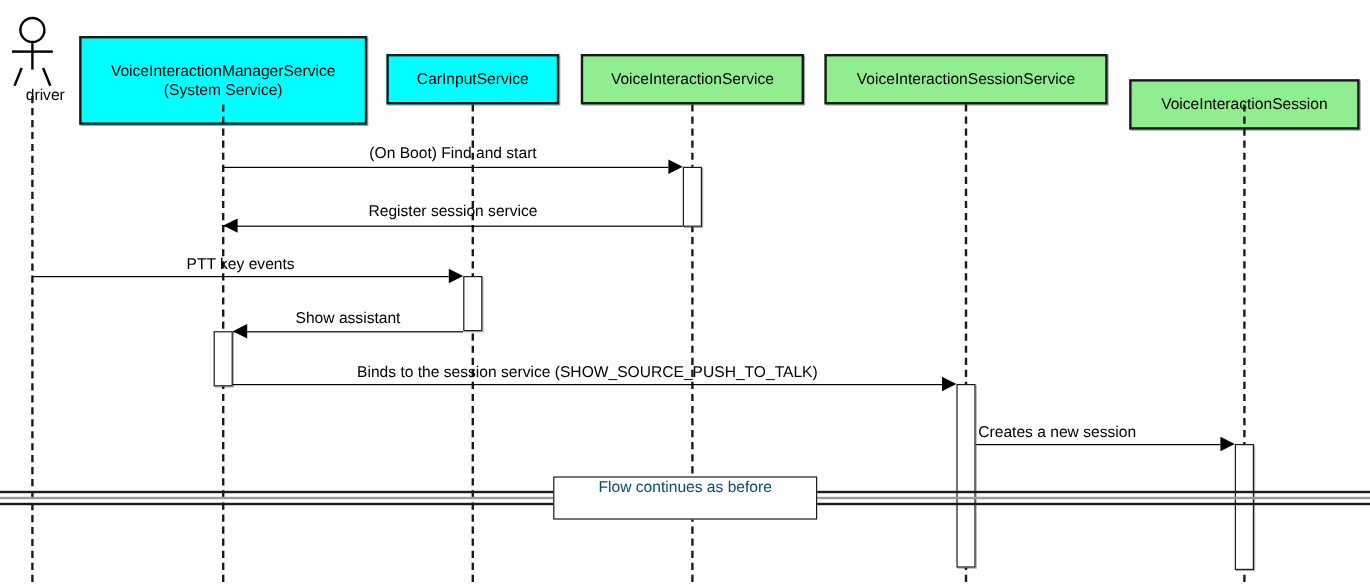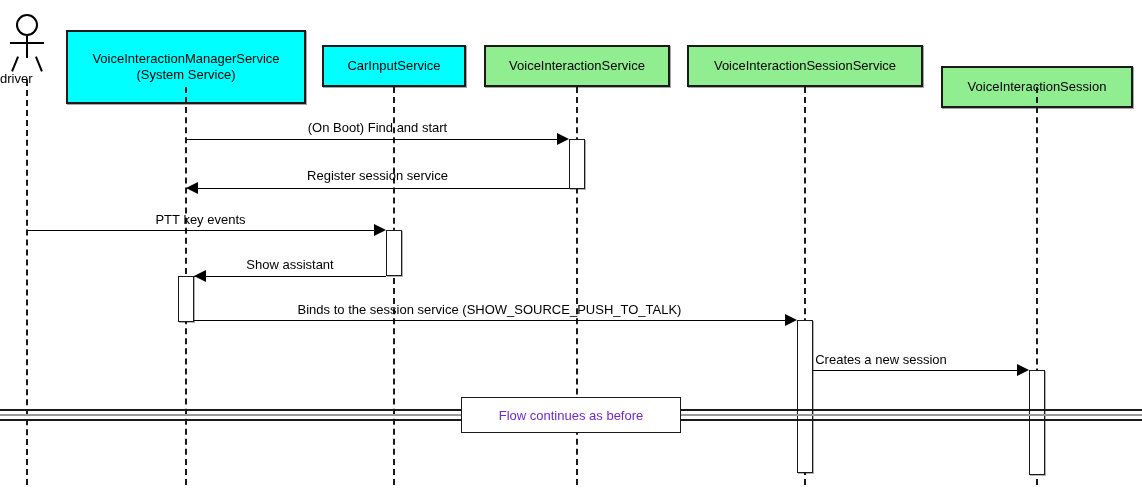--- a/index.html
+++ b/index.html
@@ -24,21 +24,21 @@
     box-sizing: border-box;
   }
   .actor-line, .actor-arms, .actor-leg {
     position: absolute;
     background: #000;
   }
   .actor-label {
     position: absolute;
     font-size: 13px;
     color: #000;
-    text-align: left;
+    text-align: right;
     white-space: nowrap;
   }
   .participant-box {
     position: absolute;
     border: 2px solid #1a1a1a;
     box-sizing: border-box;
     display: flex;
     align-items: center;
     justify-content: center;
     text-align: center;
@@ -95,24 +95,24 @@
     height: 0;
   }
   .divider-rule.dark { border-top: 2px solid #1a1a1a; }
   .divider-rule.light { border-top: 2px solid #9a9a9a; }
   .divider-box {
     position: absolute;
     background: #ffffff;
     border: 1.5px solid #1a1a1a;
     box-sizing: border-box;
     display: flex;
-    align-items: center;
+    align-items: flex-start;
     justify-content: center;
     font-size: 13px;
-    color: #6d28d9;
+    color: #0c4a6e;
     white-space: nowrap;
   }
 </style>
 </head>
 <body>
 
 <div id="diagram">
 
   <div>
     <div class="actor-head" style="left:16px; top:14px; width:22px; height:22px;"></div>

